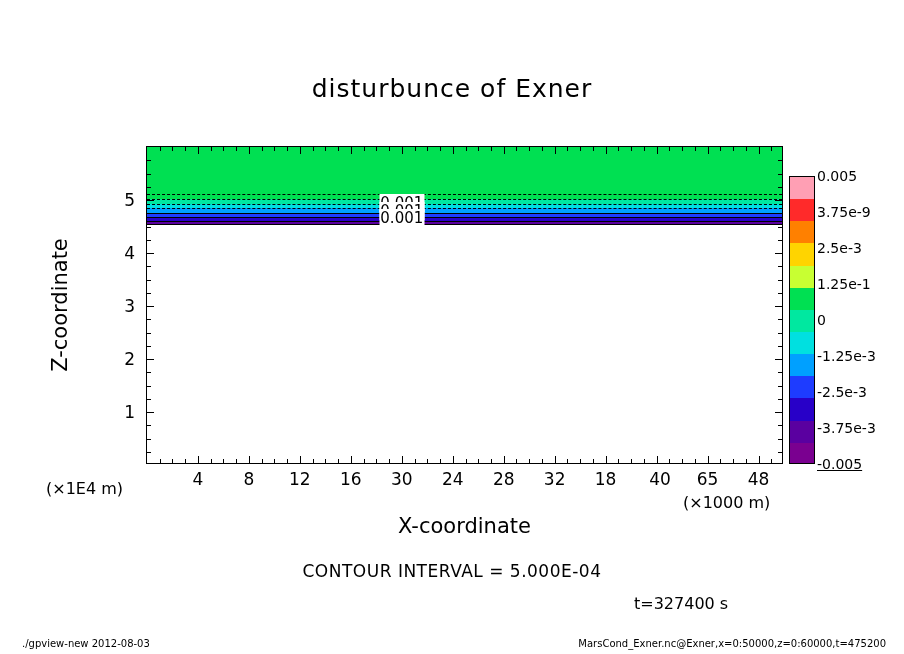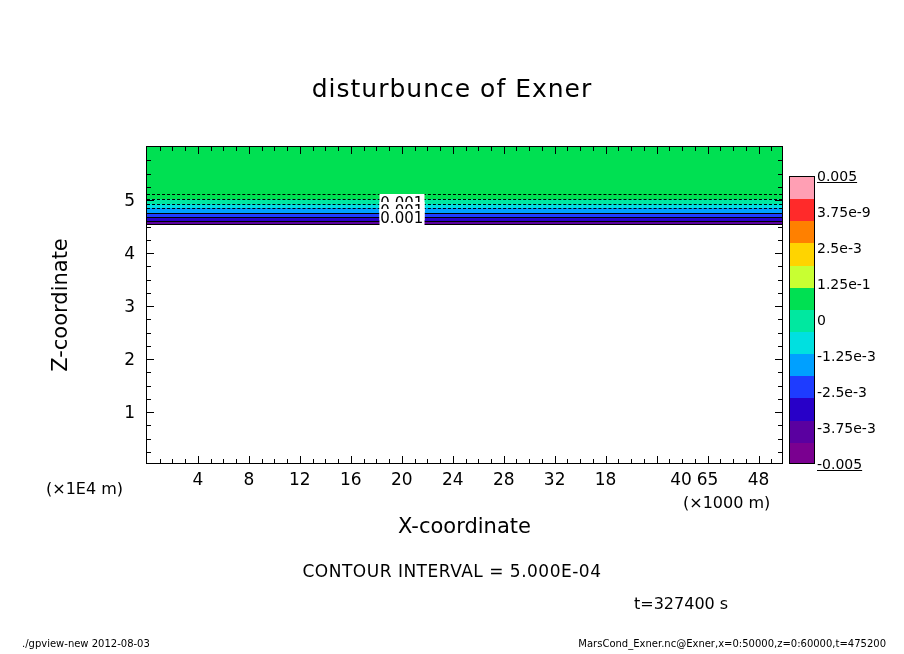--- a/index.html
+++ b/index.html
@@ -100,36 +100,36 @@
     <div class="tick-t" style="left: 101.92px;"></div>
     <div class="xlab" style="left: 101.92px;">8</div>
     <div class="tick-b" style="left: 152.88px;"></div>
     <div class="tick-t" style="left: 152.88px;"></div>
     <div class="xlab" style="left: 152.88px;">12</div>
     <div class="tick-b" style="left: 203.84px;"></div>
     <div class="tick-t" style="left: 203.84px;"></div>
     <div class="xlab" style="left: 203.84px;">16</div>
     <div class="tick-b" style="left: 254.8px;"></div>
     <div class="tick-t" style="left: 254.8px;"></div>
-    <div class="xlab" style="left: 254.8px;">20</div>
+    <div class="xlab" style="left: 254.8px;">30</div>
     <div class="tick-b" style="left: 305.76px;"></div>
     <div class="tick-t" style="left: 305.76px;"></div>
     <div class="xlab" style="left: 305.76px;">24</div>
     <div class="tick-b" style="left: 356.72px;"></div>
     <div class="tick-t" style="left: 356.72px;"></div>
     <div class="xlab" style="left: 356.72px;">28</div>
     <div class="tick-b" style="left: 407.68px;"></div>
     <div class="tick-t" style="left: 407.68px;"></div>
     <div class="xlab" style="left: 407.68px;">32</div>
     <div class="tick-b" style="left: 458.64px;"></div>
     <div class="tick-t" style="left: 458.64px;"></div>
     <div class="xlab" style="left: 458.64px;">18</div>
     <div class="tick-b" style="left: 509.6px;"></div>
     <div class="tick-t" style="left: 509.6px;"></div>
-    <div class="xlab" style="left: 534px; text-align: center;">40</div>
+    <div class="xlab" style="left: 513px; text-align: center;">40</div>
     <div class="tick-b" style="left: 560.56px;"></div>
     <div class="tick-t" style="left: 560.56px;"></div>
     <div class="xlab" style="left: 560.56px;">65</div>
     <div class="tick-b" style="left: 611.52px;"></div>
     <div class="tick-t" style="left: 611.52px;"></div>
     <div class="xlab" style="left: 611.52px;">48</div>
     <div class="tick-t minor" style="left: 12.74px;"></div>
     <div class="tick-b minor" style="left: 12.74px;"></div>
     <div class="tick-t minor" style="left: 25.48px;"></div>
     <div class="tick-b minor" style="left: 25.48px;"></div>
@@ -275,21 +275,21 @@
     <div class="cb-seg" style="height: 22.1538px; background: rgb(0, 224, 82);"></div>
     <div class="cb-seg" style="height: 22.1538px; background: rgb(0, 232, 160);"></div>
     <div class="cb-seg" style="height: 22.1538px; background: rgb(0, 224, 224);"></div>
     <div class="cb-seg" style="height: 22.1538px; background: rgb(0, 160, 255);"></div>
     <div class="cb-seg" style="height: 22.1538px; background: rgb(30, 60, 255);"></div>
     <div class="cb-seg" style="height: 22.1538px; background: rgb(40, 0, 200);"></div>
     <div class="cb-seg" style="height: 22.1538px; background: rgb(90, 0, 160);"></div>
     <div class="cb-seg" style="height: 22.1538px; background: rgb(122, 0, 144);"></div>
   </div>
 
-<div class="cb-tick abs" style="top: 176px; text-decoration: underline;">0.005</div>
+<div class="cb-tick abs" style="top: 176px;">0.005</div>
 <div class="cb-tick abs" style="top: 212px;">3.75e-9</div>
 <div class="cb-tick abs" style="top: 248px;">2.5e-3</div>
 <div class="cb-tick abs" style="top: 284px;">1.25e-1</div>
 <div class="cb-tick abs" style="top: 320px;">0</div>
 <div class="cb-tick abs" style="top: 356px;">-1.25e-3</div>
 <div class="cb-tick abs" style="top: 392px;">-2.5e-3</div>
 <div class="cb-tick abs" style="top: 428px;">-3.75e-3</div>
 <div class="cb-tick abs" style="top: 464px; text-decoration: underline;">-0.005</div>
 
 </body></html>

